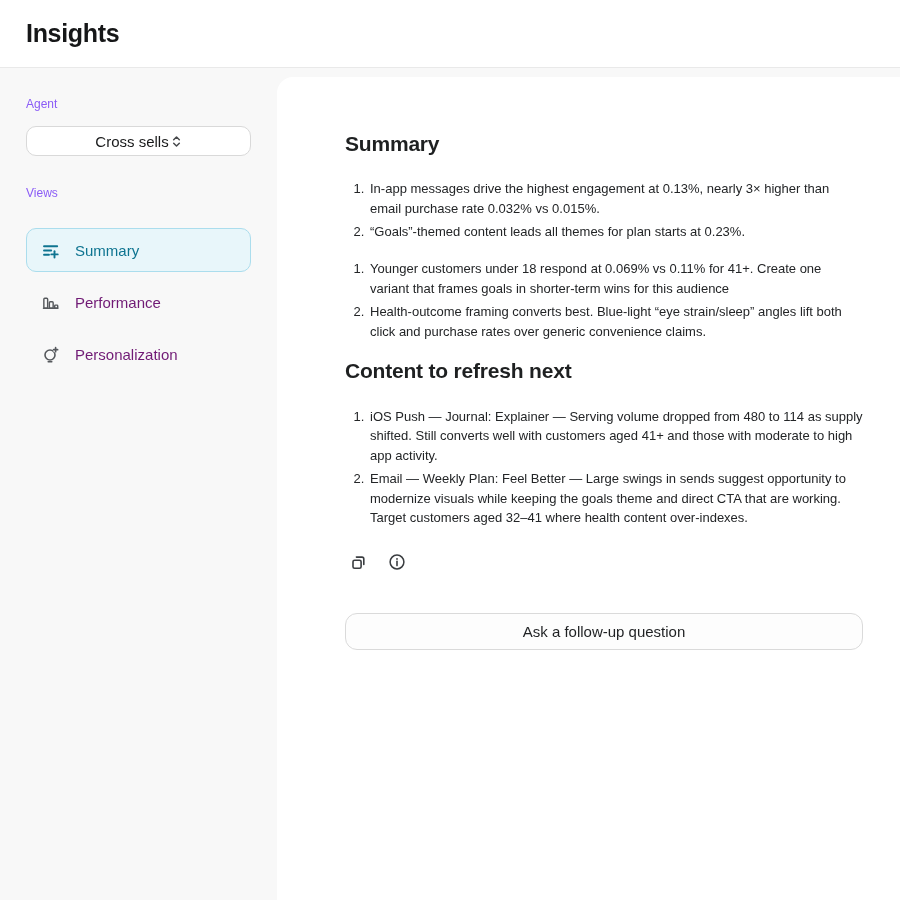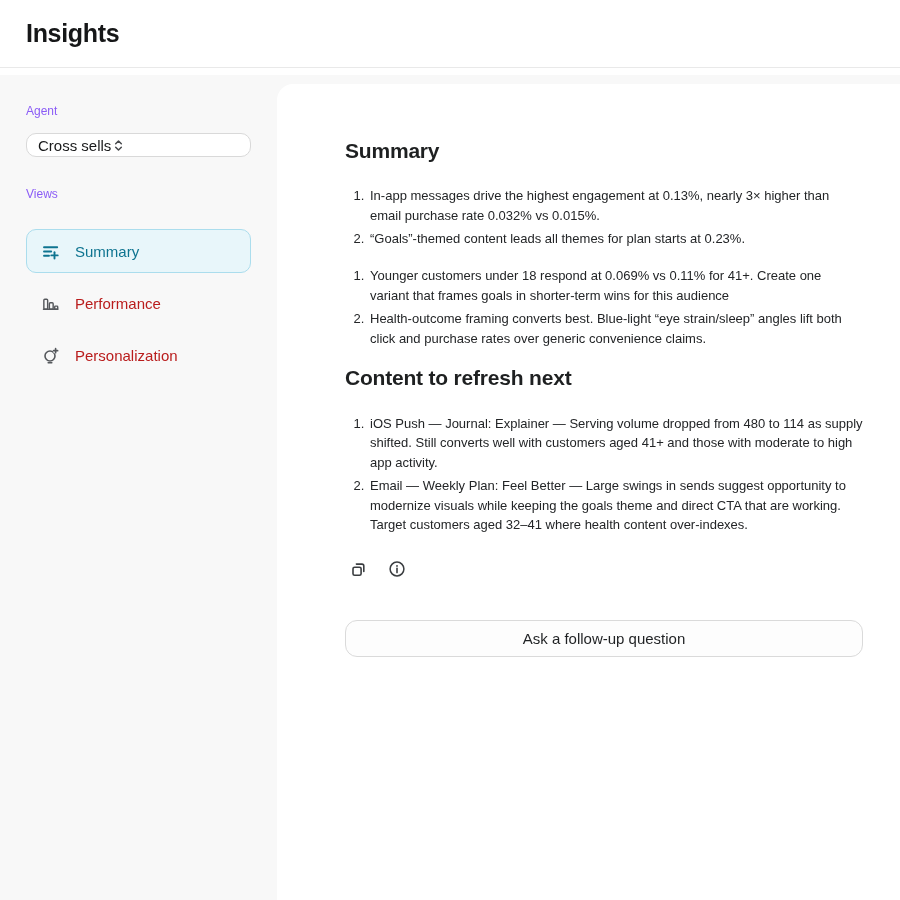--- a/index.html
+++ b/index.html
@@ -1,44 +1,44 @@
 <!DOCTYPE html>
 <html><head>
 <meta charset="utf-8">
 <style>
   html,body{margin:0;padding:0;background:#ffffff;}
   .app{
     width:900px;height:900px;overflow:hidden;
     font-family:"Liberation Sans",sans-serif;
     color:#1f2123;background:#ffffff;
-    display:flex;flex-direction:column;gap:7px;
+    display:flex;flex-direction:column;
   }
   
   .header{
     height:68px;flex:0 0 68px;box-sizing:border-box;
     display:flex;align-items:center;padding:0 26px;
     background:#ffffff;border-bottom:1px solid #e9e9e9;
   }
   .page-title{font-size:25px;font-weight:600;letter-spacing:-0.3px;color:#161718;margin:0;}
   
   .body{flex:1;display:flex;background:#f8f8f8;min-height:0;}
   
   .sidebar{width:277px;flex:0 0 277px;box-sizing:border-box;padding:29px 26px 0 26px;}
   .field-label{font-size:12px;color:#8b5cf6;margin:0 0 15px 0;}
   .select{
-    height:24px;box-sizing:border-box;border:1px solid #d9d9d9;border-radius:10px;
-    background:#ffffff;display:flex;align-items:center;justify-content:flex-start;
+    height:30px;box-sizing:border-box;border:1px solid #d9d9d9;border-radius:10px;
+    background:#ffffff;display:flex;align-items:center;justify-content:center;
     padding:0 9px 0 11px;font-size:15px;color:#18191a;cursor:pointer;margin-bottom:30px;
   }
   .views-label{margin-bottom:28px;}
   .nav{display:flex;flex-direction:column;gap:8px;}
   .nav-item{
     height:44px;box-sizing:border-box;border:1px solid transparent;border-radius:10px;
     display:flex;align-items:center;gap:15px;padding:0 14px;
-    font-size:15px;color:#b91c1c;cursor:pointer;
+    font-size:15px;color:#701a75;cursor:pointer;
   }
   .nav-item.active{background:#e8f6fa;border-color:#abdded;color:#0e7490;}
   .nav-item .ic{flex:0 0 auto;display:flex;align-items:center;}
   
   .main{flex:1;min-width:0;padding-top:9px;}
   .card{
     background:#ffffff;border-top-left-radius:16px;height:100%;box-sizing:border-box;
     padding:55px 37px 40px 68px;overflow:hidden;
   }
   .card h2{

